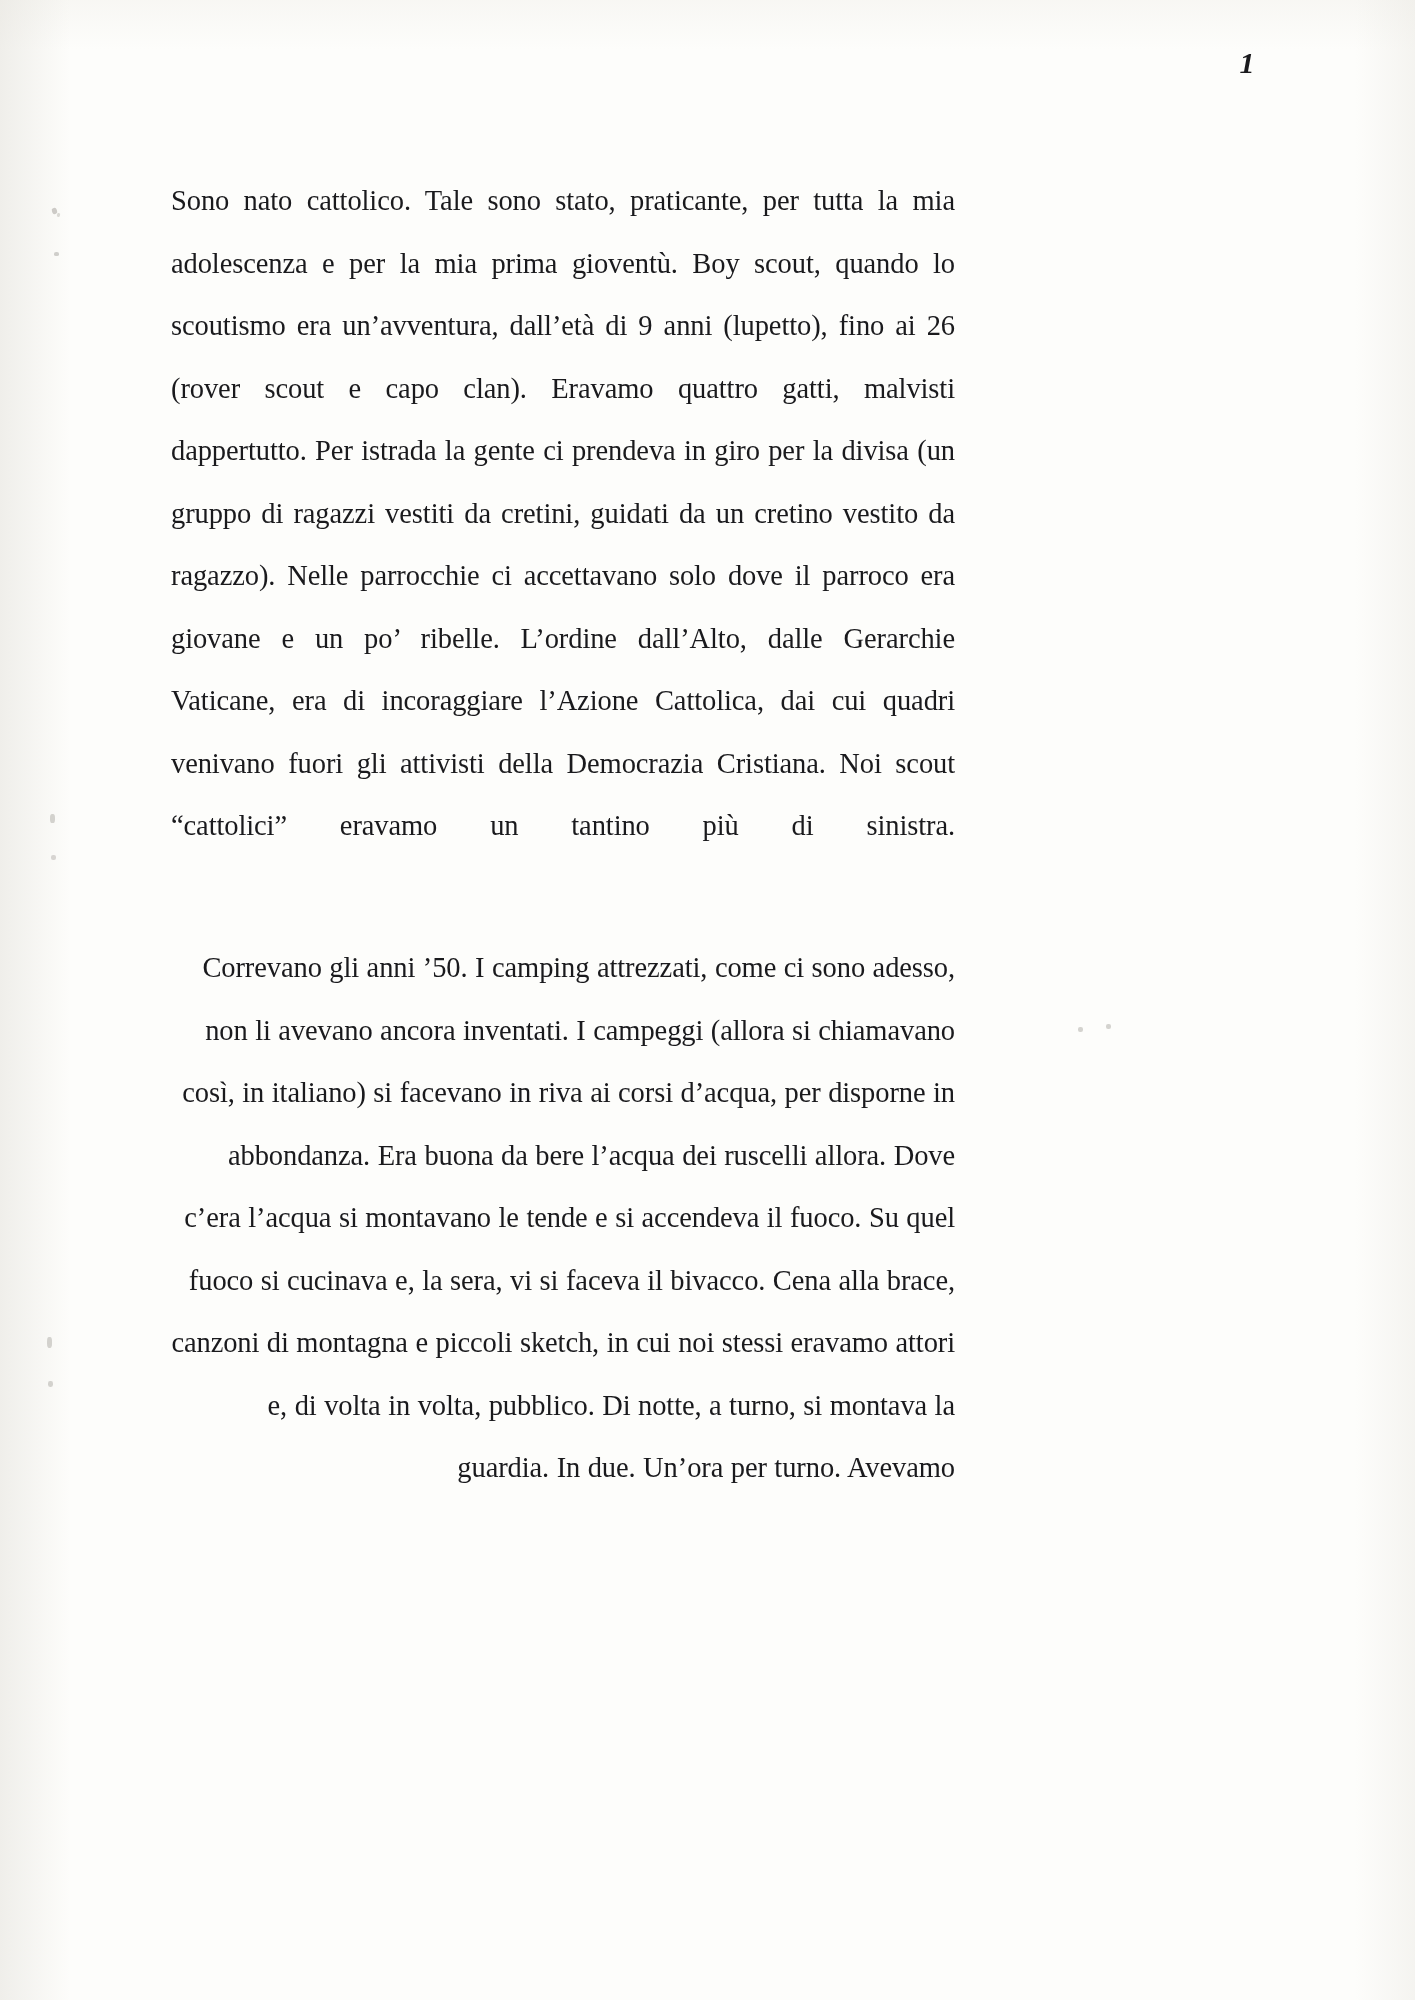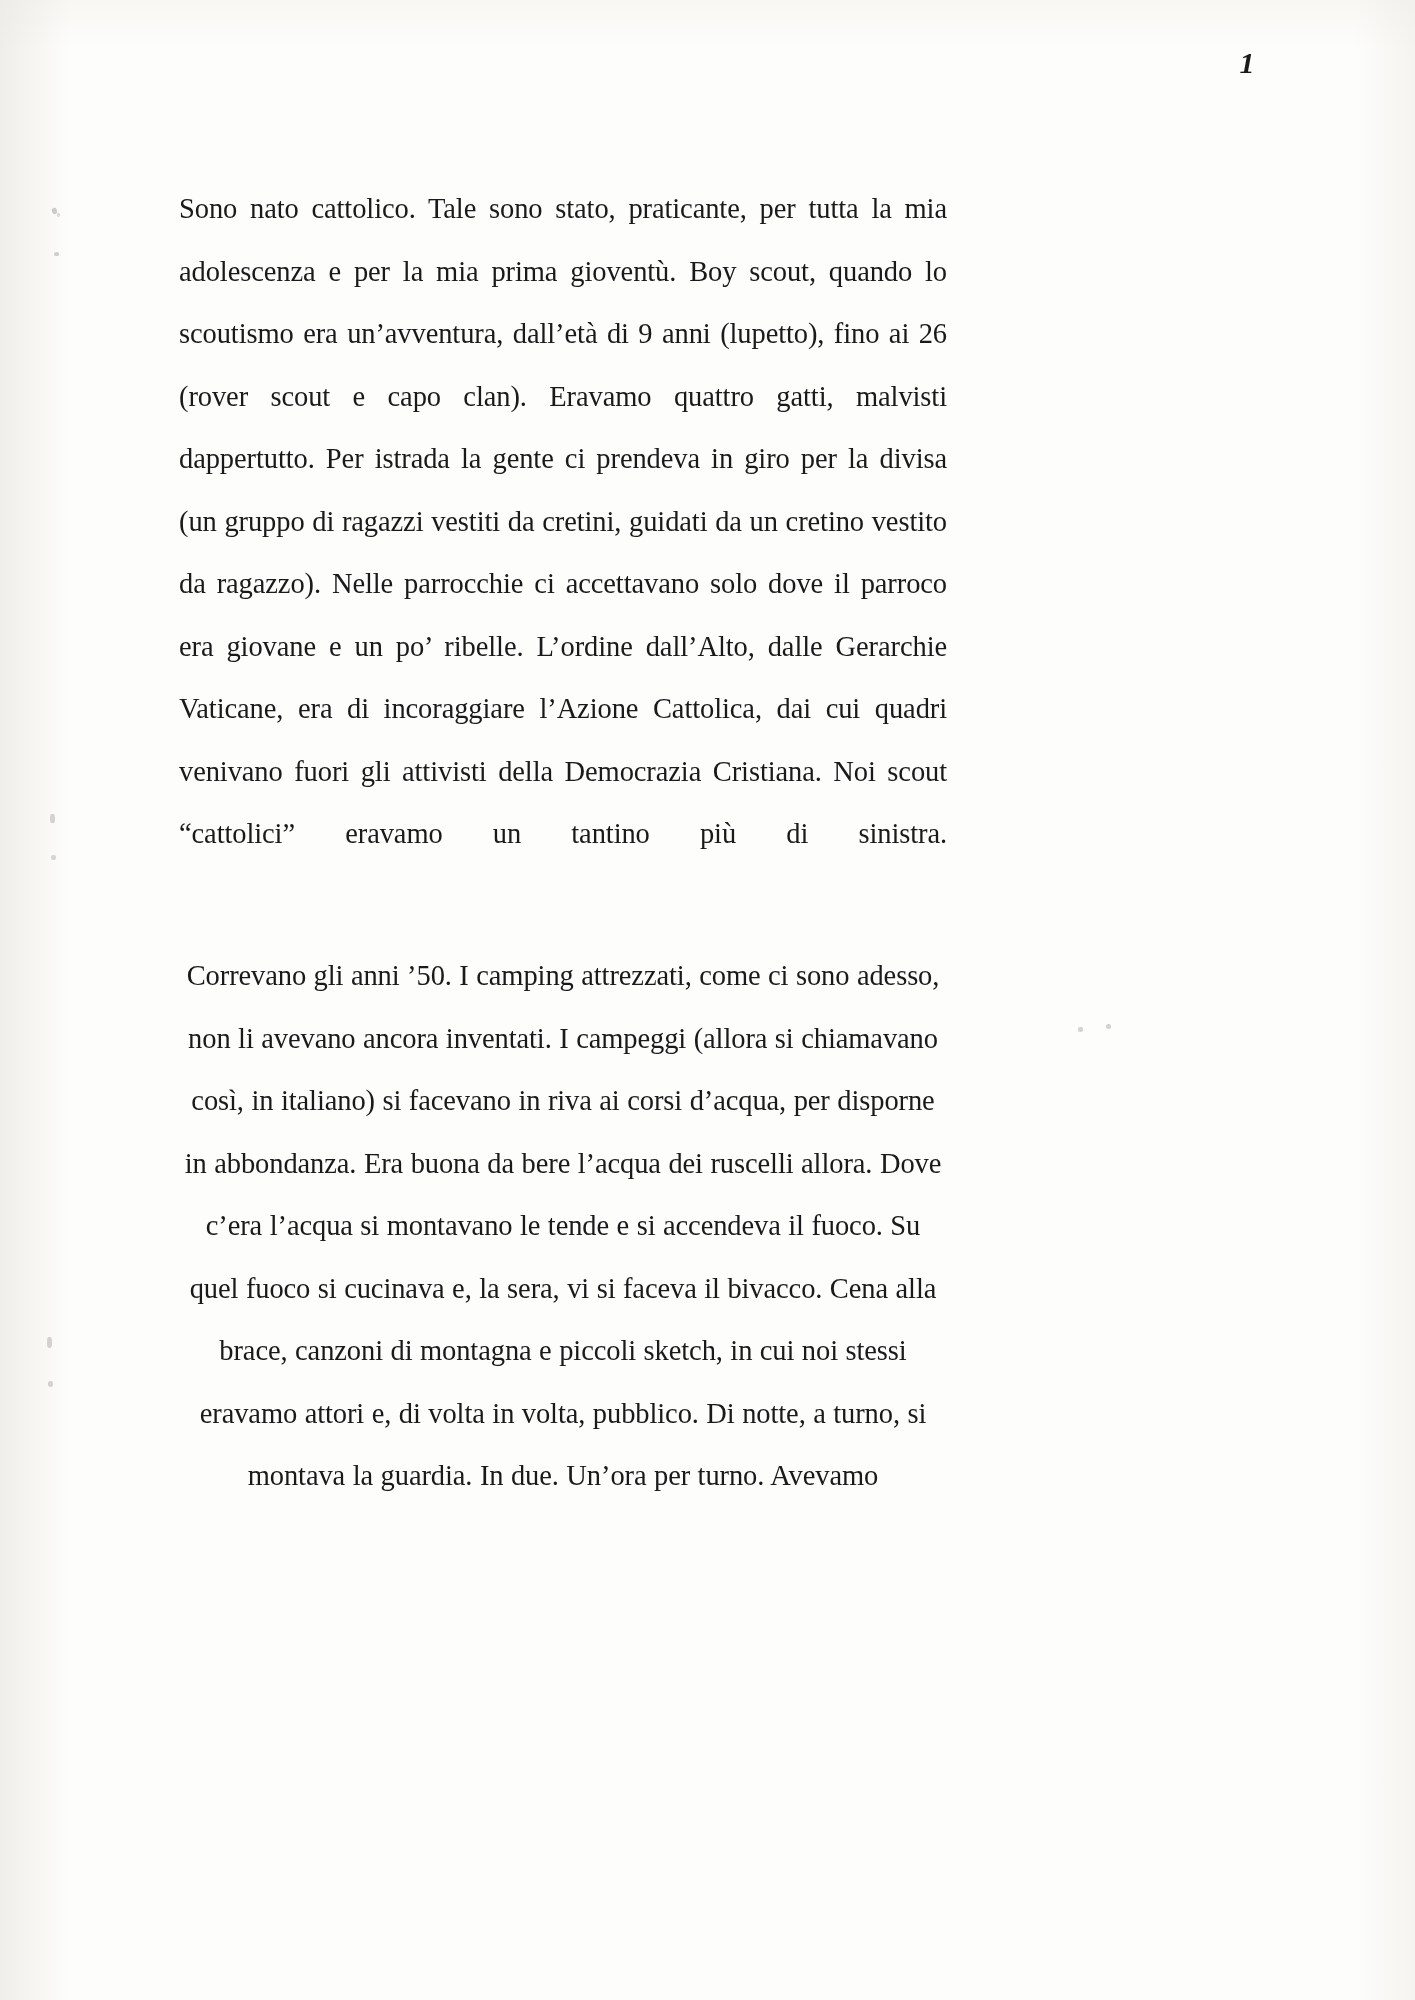--- a/index.html
+++ b/index.html
@@ -48,36 +48,36 @@
 
   
   #text-block {
     position: absolute;
     left: 163px;
     top: 162px;
     width: 800px;
   }
 
   .para {
-    margin: 16px;
+    margin: 8px;
     text-align: justify;
     text-justify: inter-word;
     font-size: 28.5px;
     line-height: 62.5px;
     color: #1a1a1d;
     font-family: "Liberation Serif", "DejaVu Serif", serif;
     letter-spacing: -0.1px;
     word-spacing: 0.5px;
     -webkit-font-smoothing: antialiased;
   }
   .para + .para {
     margin-top: 17px;
   }
   .para:last-child {
-    text-align: center;
+    text-align: right;
   }
 
   
   .para.full-justify {
     text-align: justify;
   }
   .para.full-justify::after {
     content: "";
     display: inline-block;
     width: 100%;

